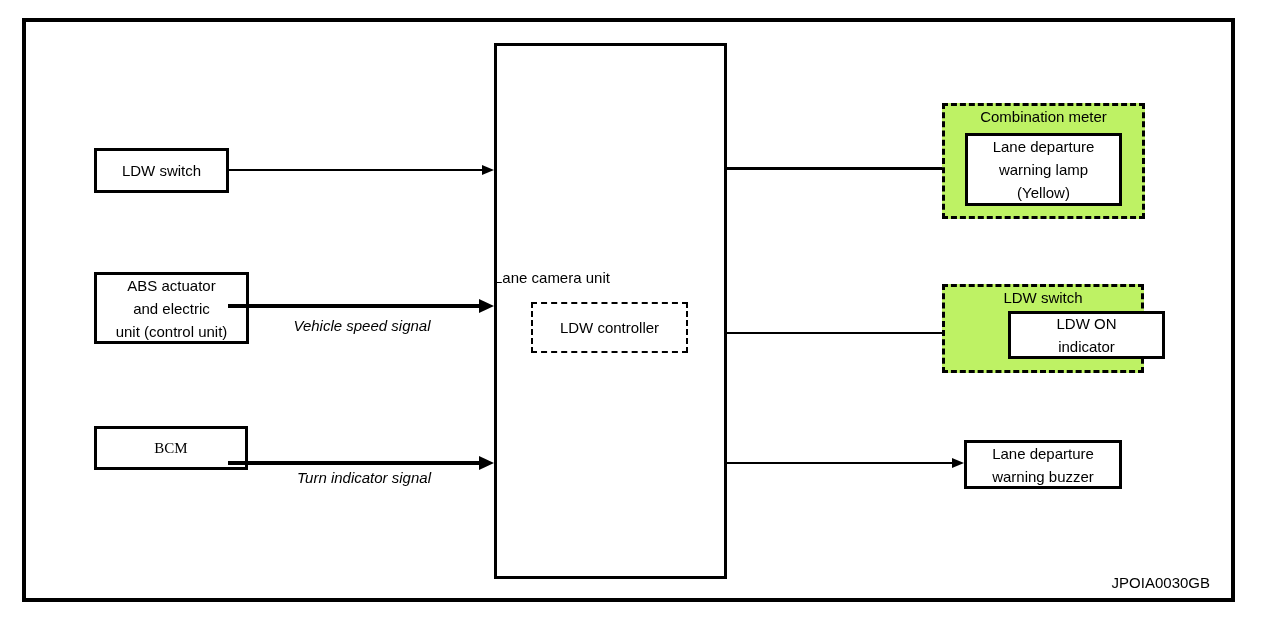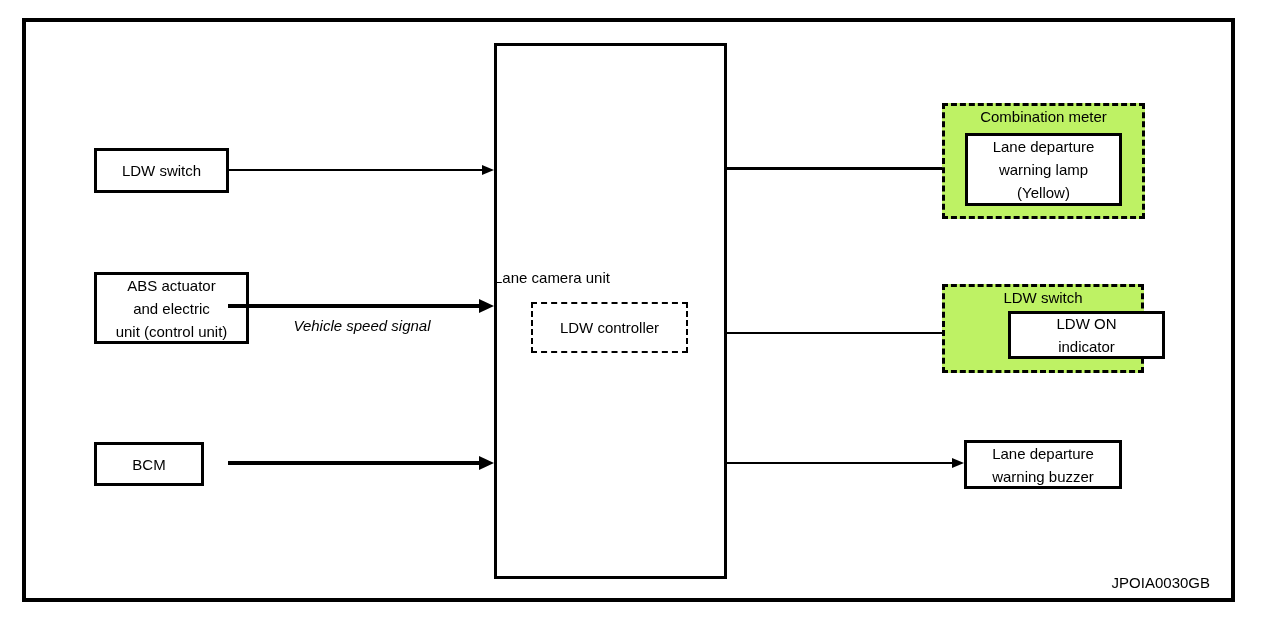--- a/index.html
+++ b/index.html
@@ -107,37 +107,38 @@
 <div id="page">
 
   <div class="frame"></div>
 
   <div class="box" style="left:94px; top:148px; width:135px; height:45px;">LDW switch</div>
 
   <div class="box" style="left:94px; top:272px; width:155px; height:72px;">ABS actuator
 and electric
 unit (control unit)</div>
 
-  <div class="box" style="left:94px; top:442px; width:110px; height:44px;">BCM</div>
+  <div class="box" style="left:94px; top:426px; width:154px; height:44px;font-family:Liberation Serif, serif;">BCM</div>
 
   <div class="box" style="left:494px; top:43px; width:233px; height:536px;"></div>
   <div class="center-title">Lane camera unit</div>
   <div class="dashed-box" style="left:531px; top:302px; width:157px; height:51px;">LDW controller</div>
 
   <div class="arrow" style="left:228px; top:169px; width:254px; height:2px;">
     <div class="head"></div>
   </div>
   <div class="arrow" style="left:228px; top:304px; width:251px; height:4px;">
     <div class="head head-lg"></div>
   </div>
   <div class="arrow" style="left:228px; top:461px; width:251px; height:4px;">
     <div class="head head-lg"></div>
   </div>
 
   <div class="signal-label" style="left:252px; top:317px;">Vehicle speed signal</div>
+  <div class="signal-label" style="left:254px; top:469px;">Turn indicator signal</div>
 
   <div class="arrow" style="left:727px; top:167px; width:226px; height:3px;">
     <div class="head"></div>
   </div>
   <div class="arrow" style="left:727px; top:332px; width:225px; height:1.5px;">
     <div class="head"></div>
   </div>
   <div class="arrow" style="left:727px; top:462px; width:225px; height:2px;">
     <div class="head"></div>
   </div>

